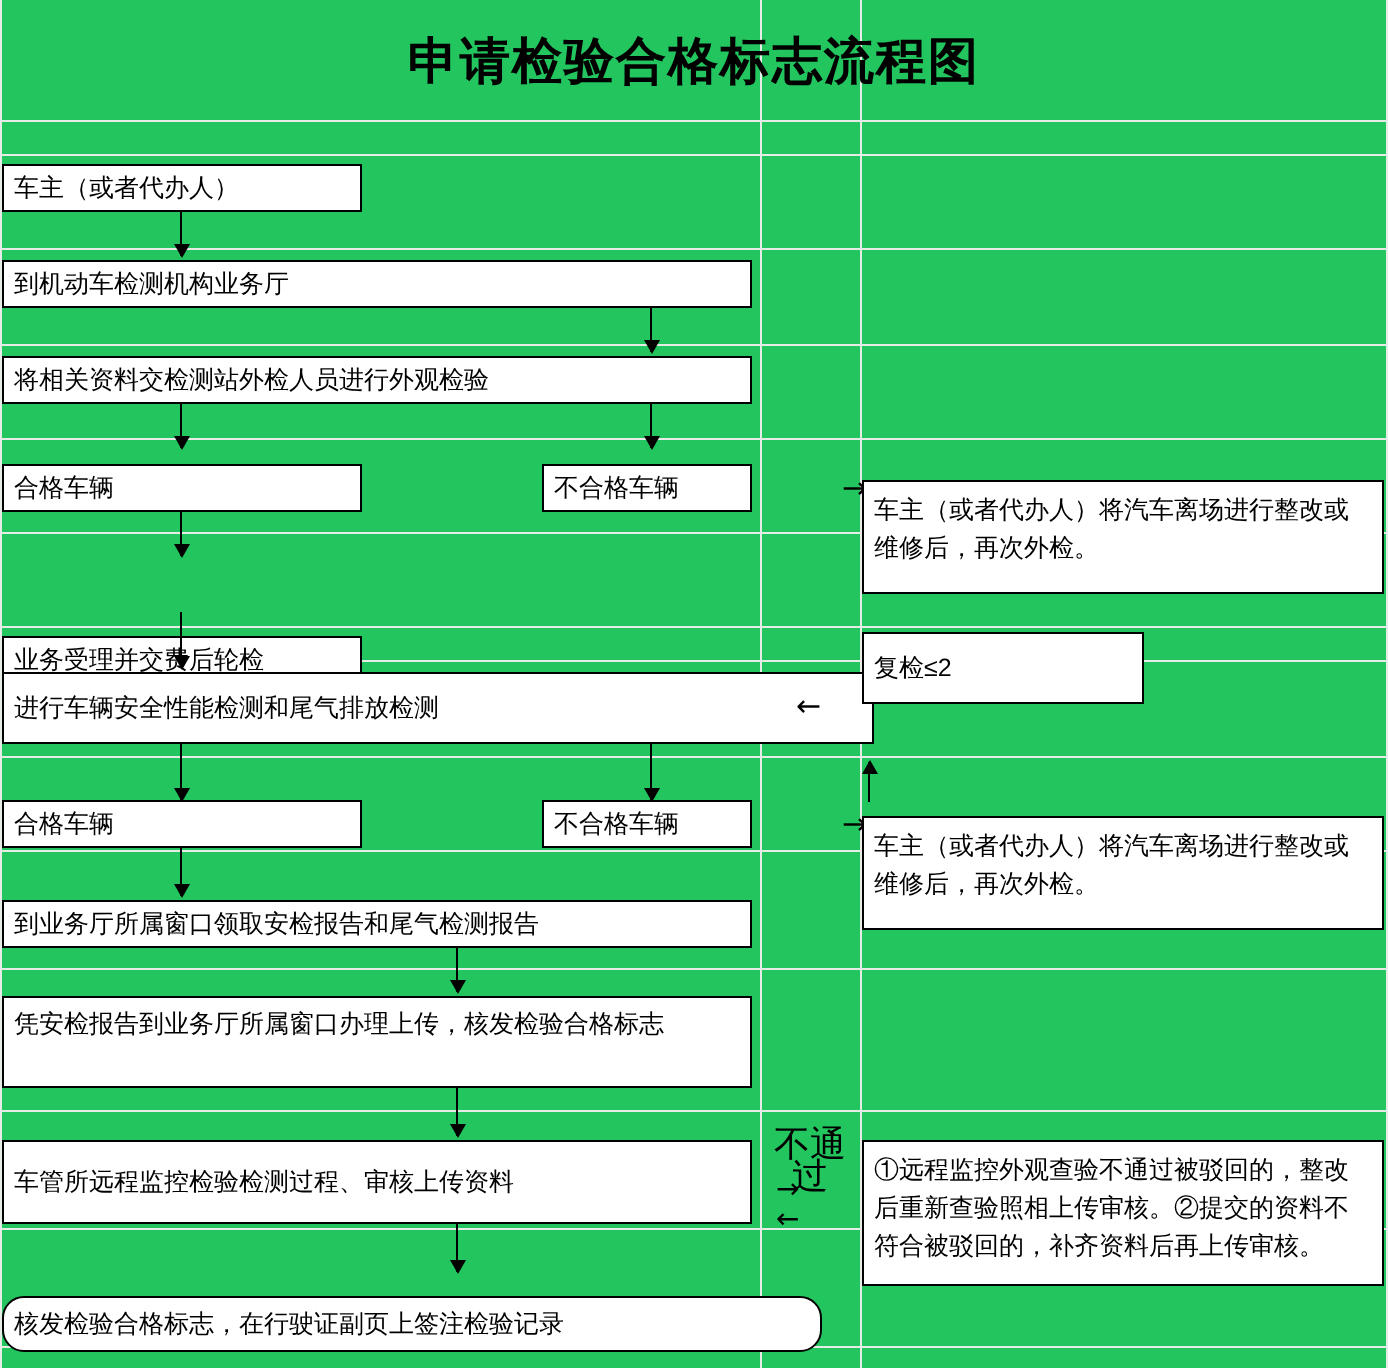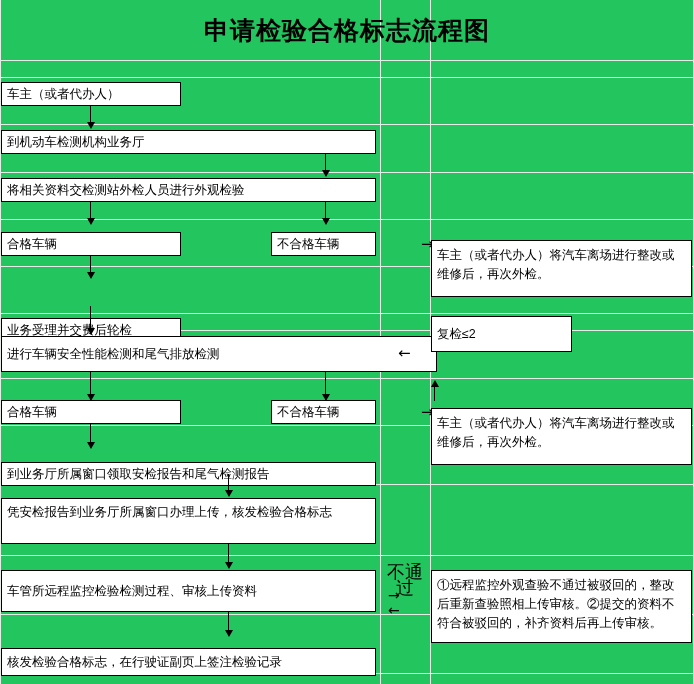--- a/index.html
+++ b/index.html
@@ -151,30 +151,30 @@
   <div class="node" style="left:1px; top:336px; width:436px; height:36px;">进行车辆安全性能检测和尾气排放检测</div>
   <div class="arrow-v" style="left:90px; top:372px; height:28px;"></div>
   <div class="arrow-v" style="left:325px; top:372px; height:28px;"></div>
 
   <div class="node" style="left:1px; top:400px; width:180px; height:24px;">合格车辆</div>
   <div class="node" style="left:271px; top:400px; width:105px; height:24px;">不合格车辆</div>
   <div class="glyph" style="left:421px; top:405px;">→</div>
 
   <div class="arrow-v" style="left:90px; top:424px; height:24px;"></div>
 
-  <div class="node" style="left:1px; top:450px; width:375px; height:24px;margin-top:12px;">到业务厅所属窗口领取安检报告和尾气检测报告</div>
+  <div class="node" style="left:1px; top:450px; width:375px; height:24px;">到业务厅所属窗口领取安检报告和尾气检测报告</div>
   <div class="arrow-v" style="left:228px; top:474px; height:22px;"></div>
 
   <div class="node multiline" style="left:1px; top:498px; width:375px; height:46px;">凭安检报告到业务厅所属窗口办理上传，核发检验合格标志</div>
   <div class="arrow-v" style="left:228px; top:544px; height:24px;"></div>
 
   <div class="node" style="left:1px; top:570px; width:375px; height:42px;">车管所远程监控检验检测过程、审核上传资料</div>
   <div class="arrow-v" style="left:228px; top:612px; height:24px;"></div>
 
-  <div class="node" style="left:1px; top:648px; width:375px; height:28px;">核发检验合格标志，在行驶证副页上签注检验记录</div>
+  <div class="node" style="left:1px; top:648px; width:410px; height:28px;border-radius:11px;">核发检验合格标志，在行驶证副页上签注检验记录</div>
 
   <div class="node multiline" style="left:431px; top:240px; width:261px; height:57px; line-height:19px;">车主（或者代办人）将汽车离场进行整改或维修后，再次外检。</div>
 
   <div class="node" style="left:431px; top:316px; width:141px; height:36px;">复检≤2</div>
   <div class="glyph" style="left:398px; top:346px;">←</div>
   <div class="arrow-up" style="left:434px; top:381px; height:20px;"></div>
 
   <div class="node multiline" style="left:431px; top:408px; width:261px; height:57px; line-height:19px;">车主（或者代办人）将汽车离场进行整改或维修后，再次外检。</div>
 
   <div class="label-text" style="left:381px; top:564px; width:48px; text-align:center;">不通过</div>

